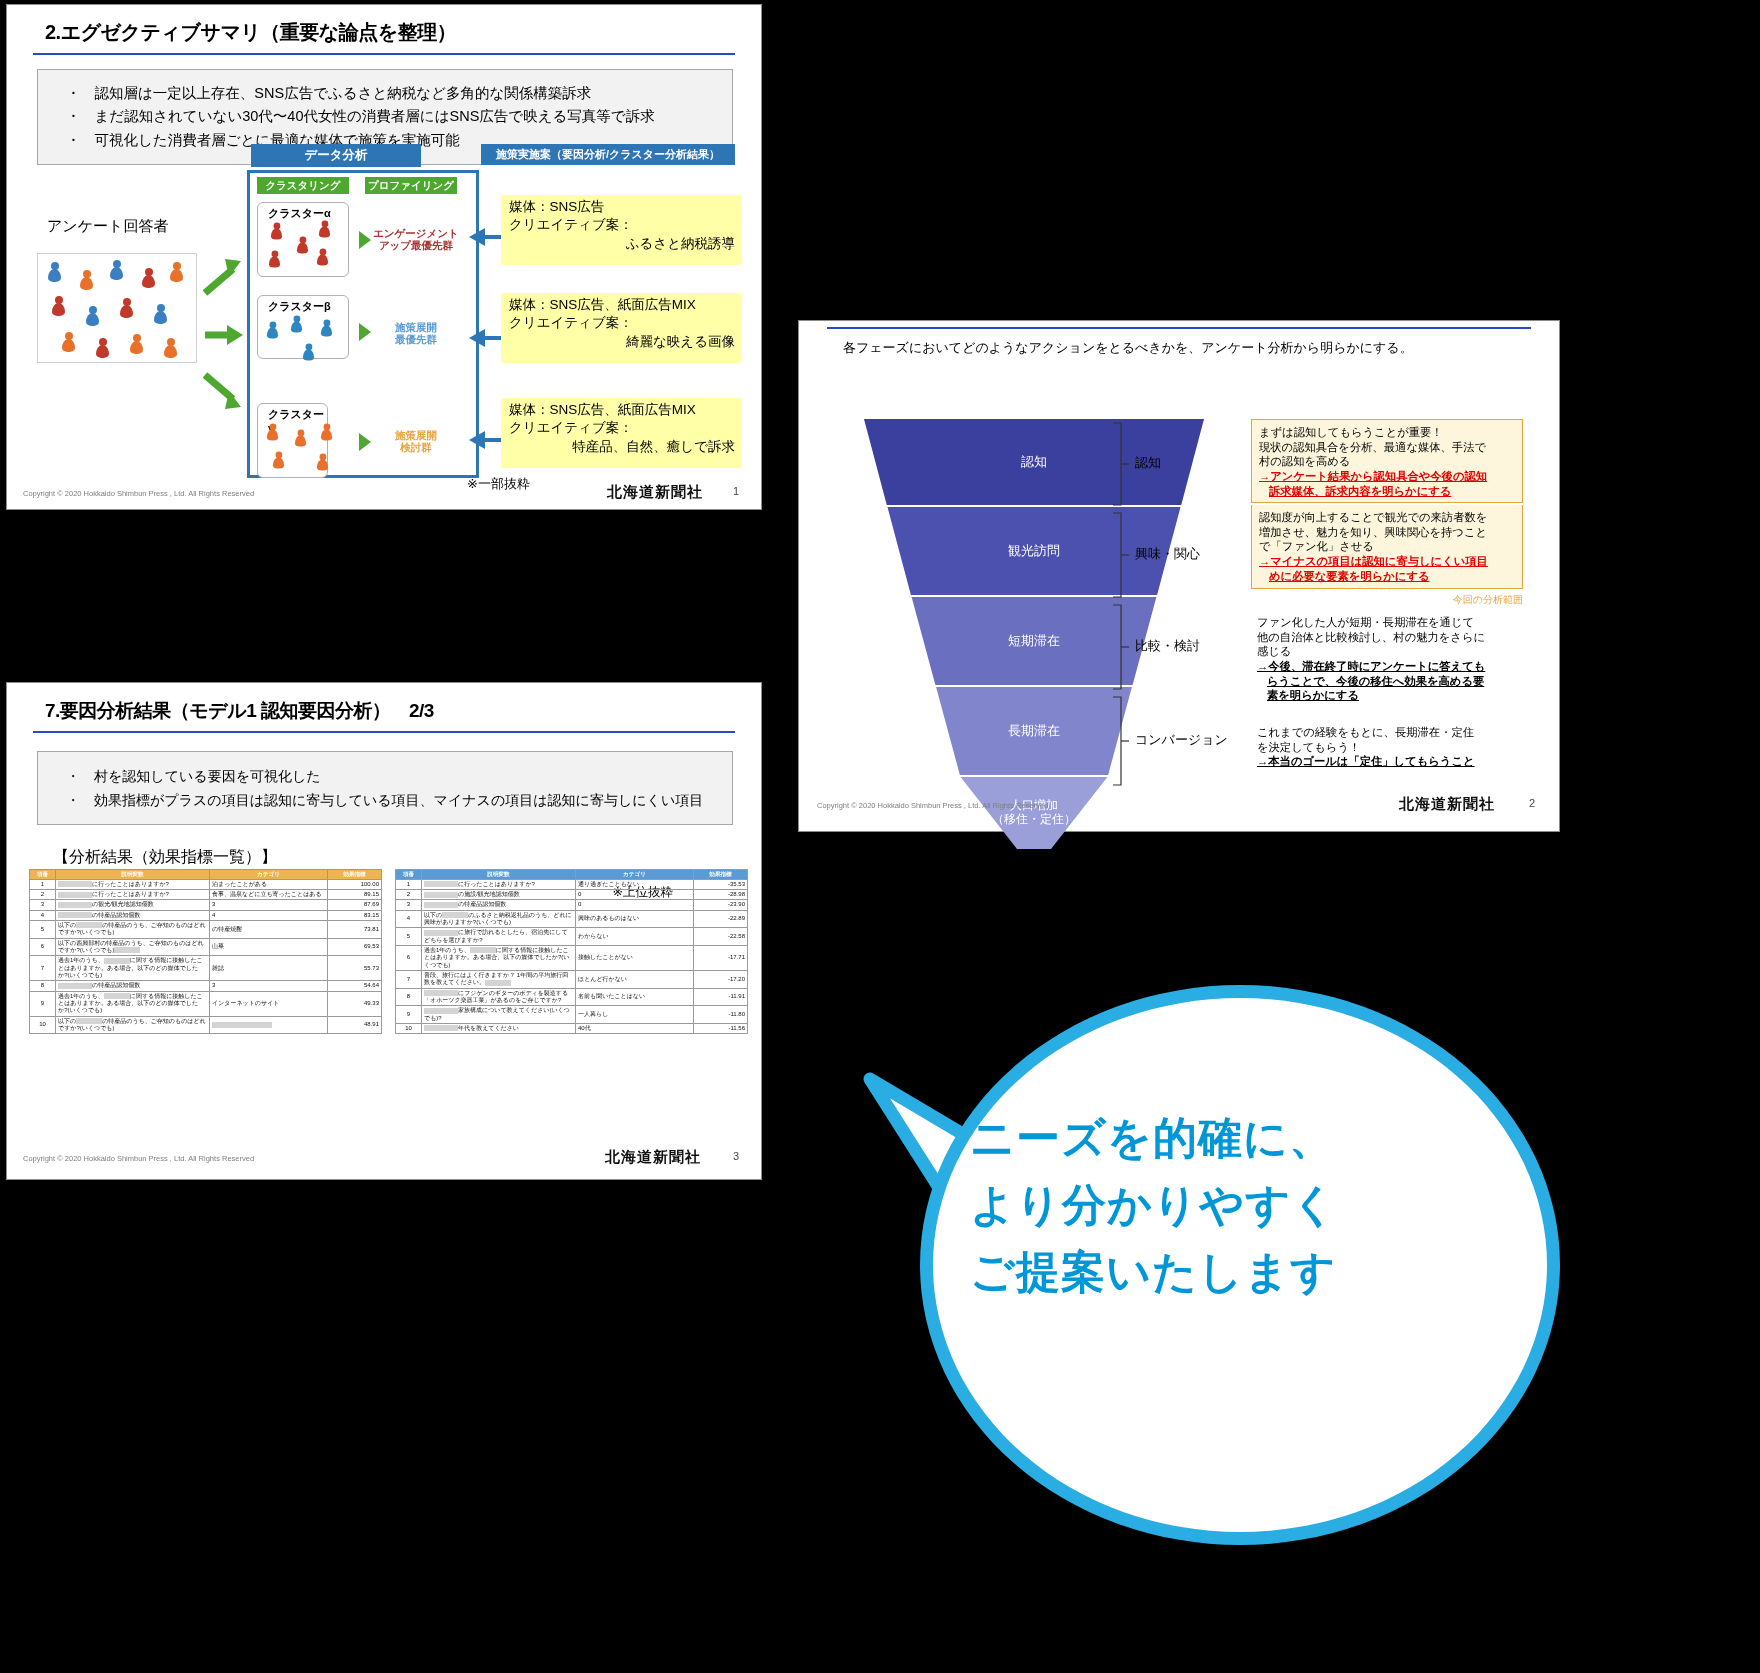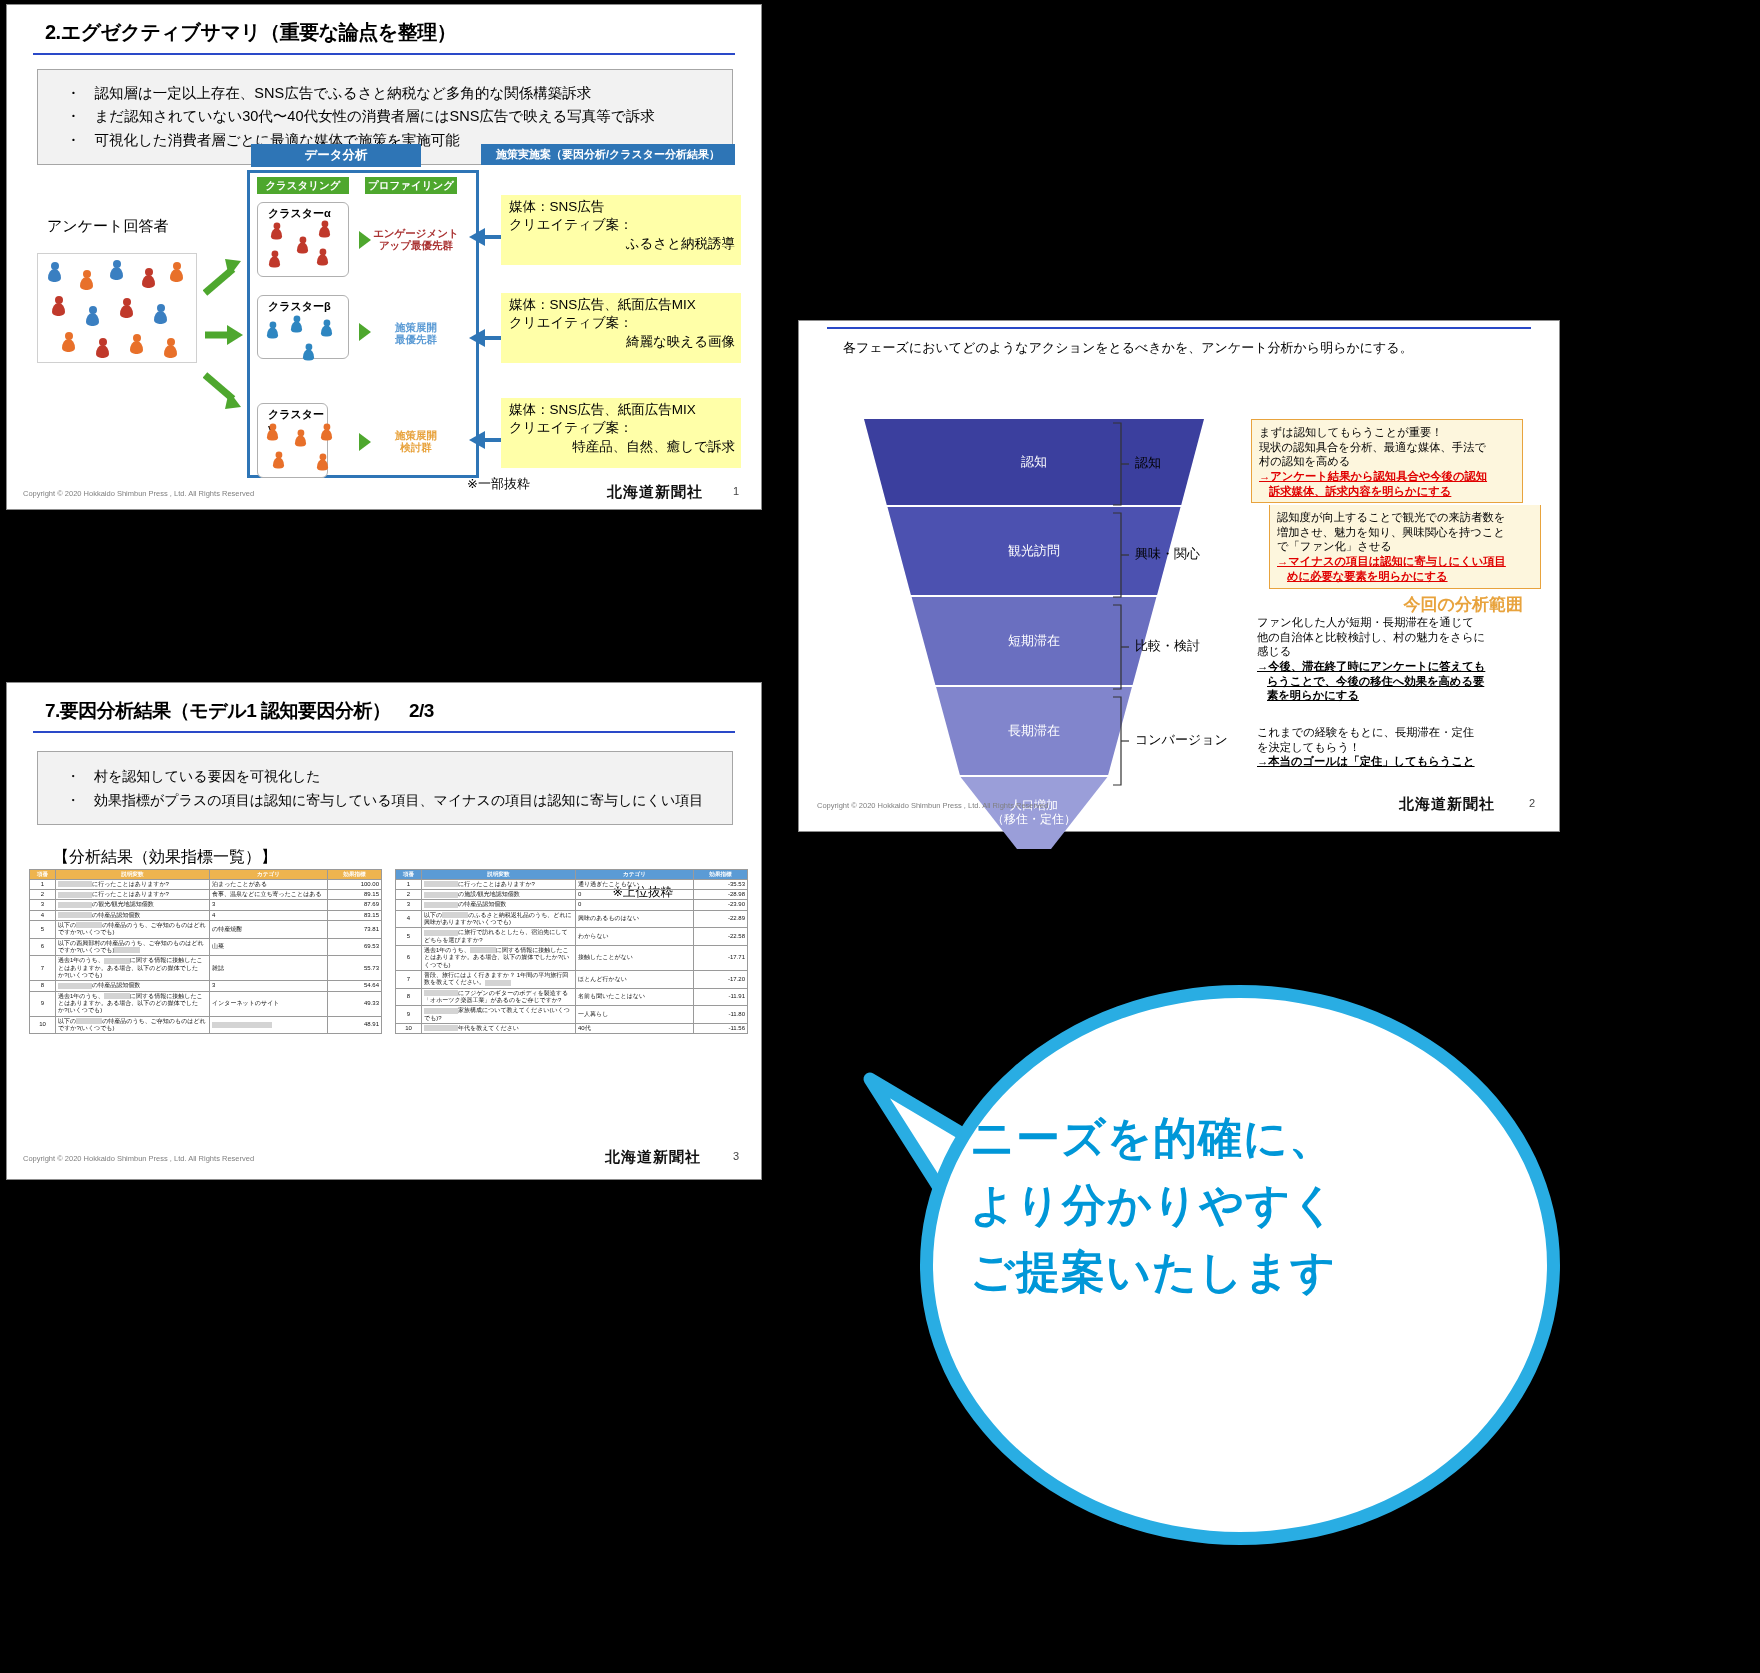--- a/index.html
+++ b/index.html
@@ -87,21 +87,21 @@
     text-align:center; color:#fff; font-size:13px;
   }
   .stage-lbl { font-size:13px; color:#000; }
   .notebox {
     background:#fdf6dd; border:1px solid #e8a33d;
     font-size:11.3px; line-height:1.3; padding:5px 7px;
   }
   .plainnote { font-size:11.3px; line-height:1.3; }
   .red-u { color:#e00000; font-weight:bold; text-decoration:underline; }
   .blk-u { color:#000; font-weight:bold; text-decoration:underline; }
-  .scope-lbl { color:#e8a33d; font-weight:bold; font-size:17px; text-align:right; }
+  .scope-lbl { color:#e8a33d; font-weight:normal; font-size:10px; text-align:right; }
 
   
   #slide3 { left:6px; top:682px; width:756px; height:498px; }
   #slide3 .slide-title { font-size:19px; margin:15px 0 0 38px; }
   #slide3 .title-rule { margin:7px 26px 0 26px; }
   #slide3 .bulletbox {
     margin:18px 28px 0 30px; padding:12px 10px 12px 28px;
     font-size:14px; line-height:1.72;
   }
   .sec-title { font-size:16px; margin:22px 0 0 46px; }
@@ -382,21 +382,21 @@
   <div class="stage-lbl" style="position:absolute;left:336px;top:410px;">コンバージョン</div>
 
   <div class="notebox" style="position:absolute;left:452px;top:98px;width:272px;height:84px;">
     <div>まずは認知してもらうことが重要！</div>
     <div>現状の認知具合を分析、最適な媒体、手法で</div>
     <div>村の認知を高める</div>
     <div class="red-u">→アンケート結果から認知具合や今後の認知</div>
     <div class="red-u" style="padding-left:10px;">訴求媒体、訴求内容を明らかにする</div>
   </div>
 
-  <div class="notebox" style="position:absolute;left:452px;top:184px;width:272px;height:84px;border-top:none;margin-left:18px;">
+  <div class="notebox" style="position:absolute;left:452px;top:184px;width:272px;height:84px;border-top:none;">
     <div>認知度が向上することで観光での来訪者数を</div>
     <div>増加させ、魅力を知り、興味関心を持つこと</div>
     <div>で「ファン化」させる</div>
     <div class="red-u">→マイナスの項目は認知に寄与しにくい項目</div>
     <div class="red-u" style="padding-left:10px;">めに必要な要素を明らかにする</div>
   </div>
 
   <div class="scope-lbl" style="position:absolute;left:452px;top:272px;width:272px;">今回の分析範囲</div>
 
   <div class="plainnote" style="position:absolute;left:458px;top:294px;width:272px;">

